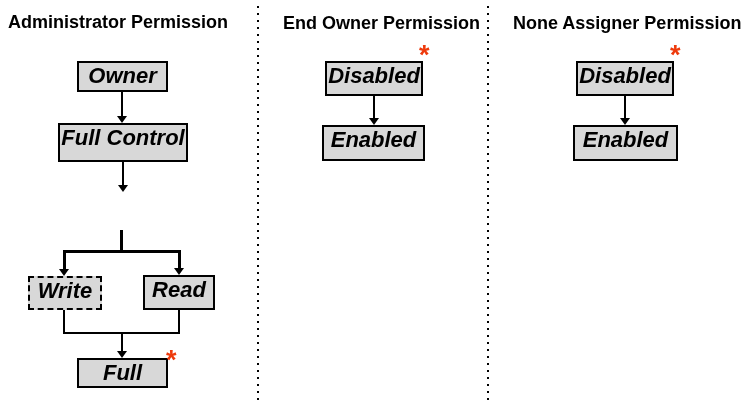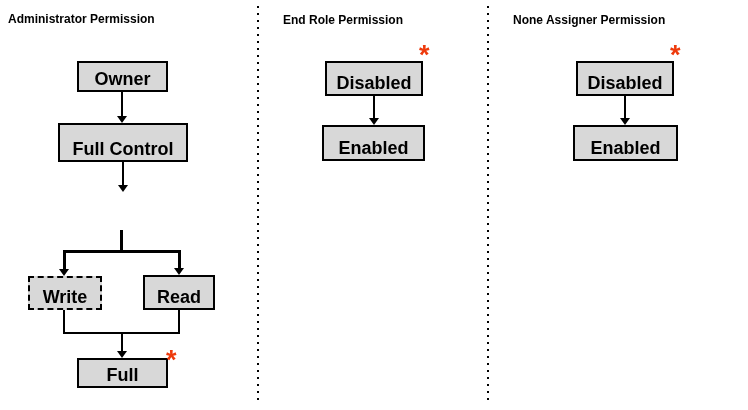--- a/index.html
+++ b/index.html
@@ -9,27 +9,27 @@
     --line:#000000;
     --asterisk:#ee3a0c;
     --text:#000000;
   }
   html,body{margin:0;padding:0;background:var(--bg);}
   #canvas{
     position:relative;width:748px;height:410px;background:var(--bg);
     font-family:"Liberation Sans","DejaVu Sans",sans-serif;overflow:hidden;
   }
   .title{
-    position:absolute;font-size:12px;font-weight:bold;color:var(--text);
+    position:absolute;font-size:18px;font-weight:bold;color:var(--text);
     white-space:nowrap;line-height:1;
   }
   .node{
     position:absolute;background:var(--box-fill);border:2px solid var(--box-border);
-    display:flex;align-items:flex-end;justify-content:center;box-sizing:border-box;
-    font-size:18px;font-weight:bold;color:var(--text);white-space:nowrap;
+    display:flex;align-items:flex-start;justify-content:center;box-sizing:border-box;
+    font-size:22px;font-weight:bold;color:var(--text);white-space:nowrap;font-style:italic;
   }
   .node.dashed{border-style:dashed;}
   .vline{position:absolute;background:var(--line);width:2px;}
   .vline.thick{width:3px;}
   .hline{position:absolute;background:var(--line);height:2px;}
   .hline.thick{height:3px;}
   .arrowhead{
     position:absolute;width:0;height:0;
     border-left:5px solid transparent;border-right:5px solid transparent;
     border-top:7px solid var(--line);
@@ -87,21 +87,21 @@
   <div class="vline" style="left:178px;top:310px;height:24px"></div>
   <div class="hline" style="left:63px;top:332px;width:117px"></div>
   <div class="vline" style="left:121px;top:332px;height:20px"></div>
   <div class="arrowhead" style="left:117px;top:351px"></div>
 
   <div class="node" style="left:77px;top:358px;width:91px;height:30px">
     <span>Full</span>
   </div>
   <div class="asterisk" style="left:166px;top:347px">*</div>
 
-  <div class="title" style="left:283px;top:14px">End Role Permission</div>
+  <div class="title" style="left:283px;top:14px">End Owner Permission</div>
 
   <div class="node" style="left:325px;top:61px;width:98px;height:35px">
     <span>Disabled</span>
   </div>
   <div class="asterisk" style="left:419px;top:42px">*</div>
 
   <div class="vline" style="left:373px;top:96px;height:23px"></div>
   <div class="arrowhead" style="left:369px;top:118px"></div>
 
   <div class="node" style="left:322px;top:125px;width:103px;height:36px">

